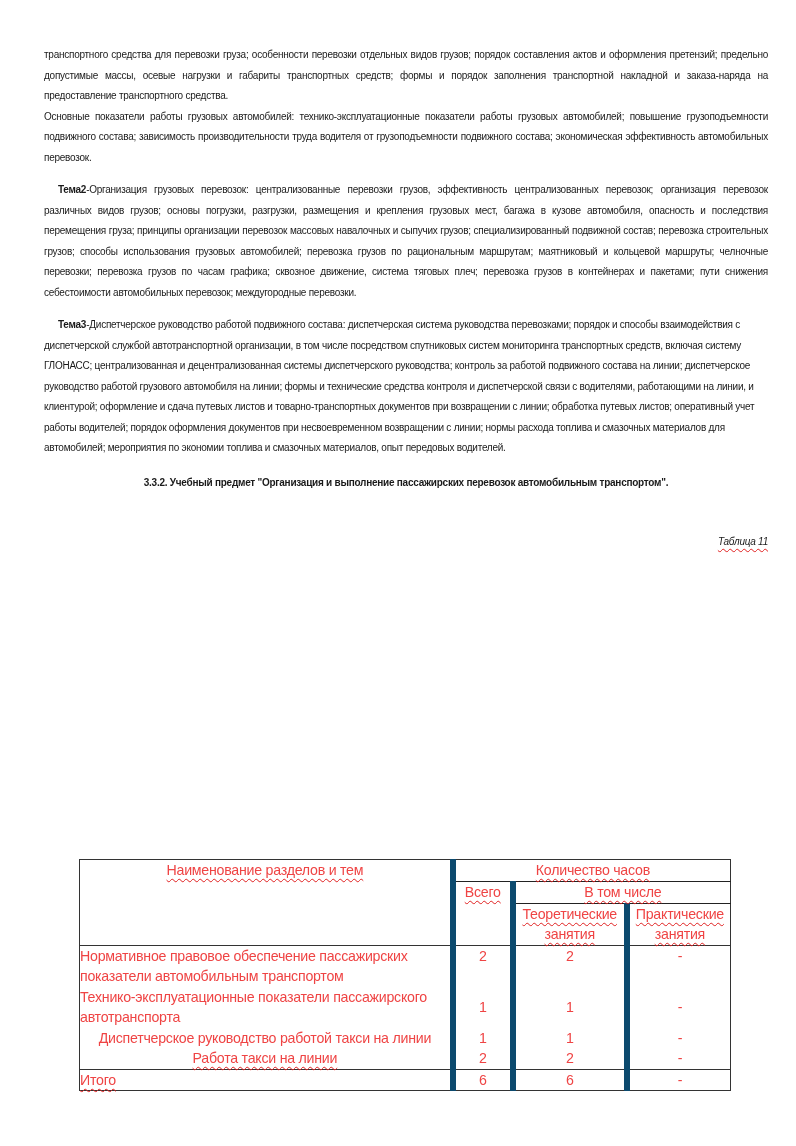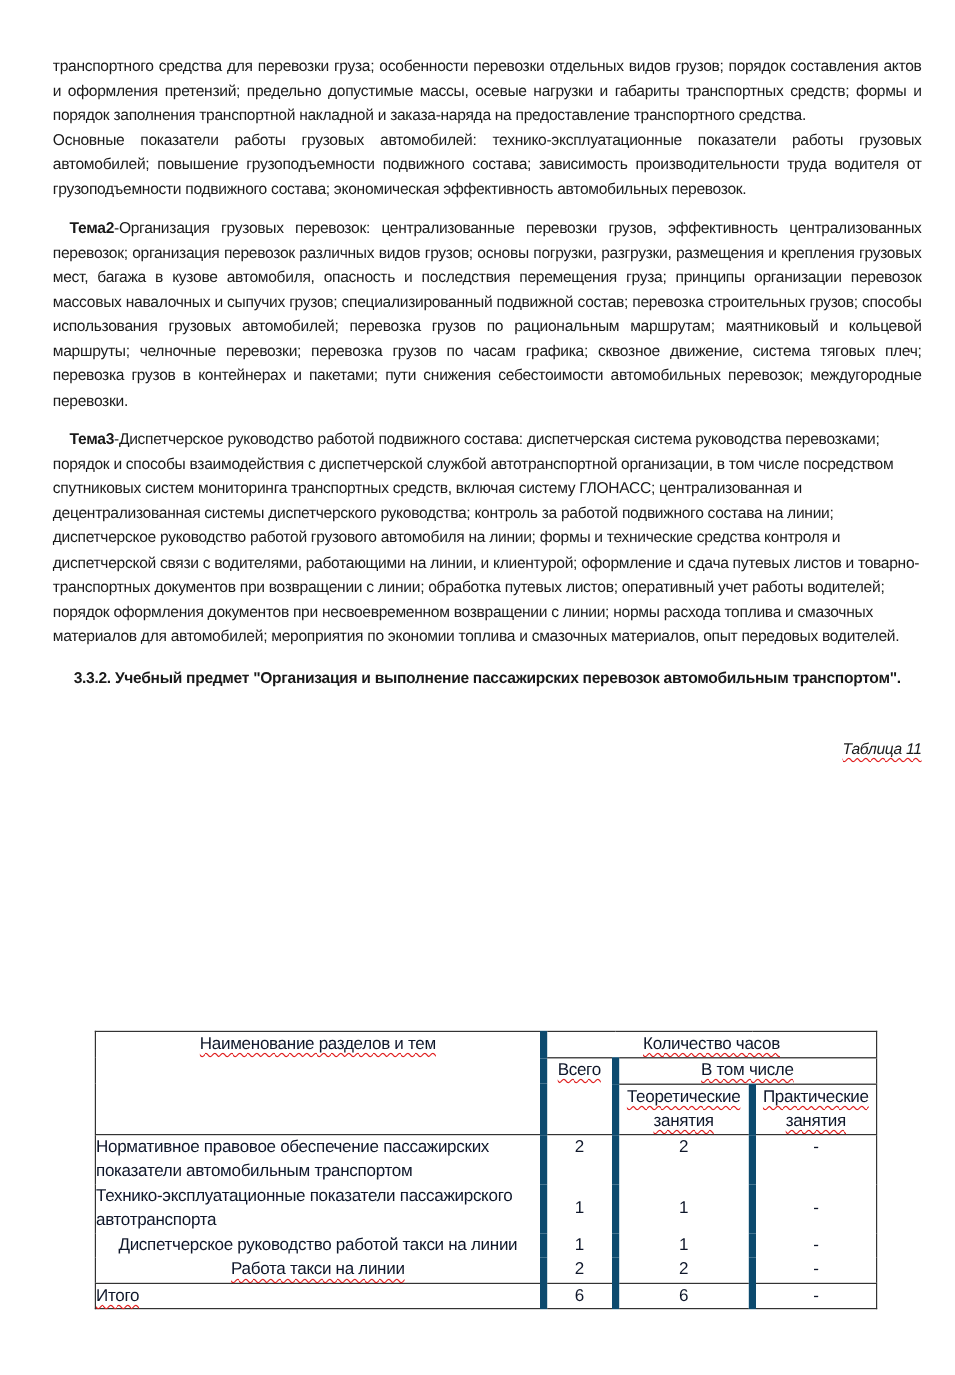--- a/index.html
+++ b/index.html
@@ -13,21 +13,21 @@
       position: relative;
       overflow: hidden;
       font-family: "Liberation Sans", sans-serif;
       color: #1a1a1a;
     }
     .page {
       position: absolute;
       left: 44px;
       top: 45px;
       width: 724px;
-      font-size: 13px;
+      font-size: 10px;
       line-height: 20.5px;
       letter-spacing: -0.25px;
     }
     .p {
       margin: 0;
     }
     .justify {
       text-align: justify;
       text-align-last: left;
     }
@@ -57,21 +57,21 @@
     }
     table.hours {
       position: absolute;
       left: 79px;
       top: 859px;
       width: 652px;
       border-collapse: collapse;
       font-size: 14.2px;
       letter-spacing: -0.25px;
       line-height: 20.5px;
-      color: #0f172a;
+      color: #ef4444;
     }
     table.hours td, table.hours th {
       padding: 0;
       font-weight: normal;
       vertical-align: top;
     }
     .outer { border: 1.5px solid #333; }
     .bl { border-left: 6px solid #0c4a6e; }
     .bt { border-top: 1px solid #222; }
     .btb { border-top: 1.5px solid #333; }

